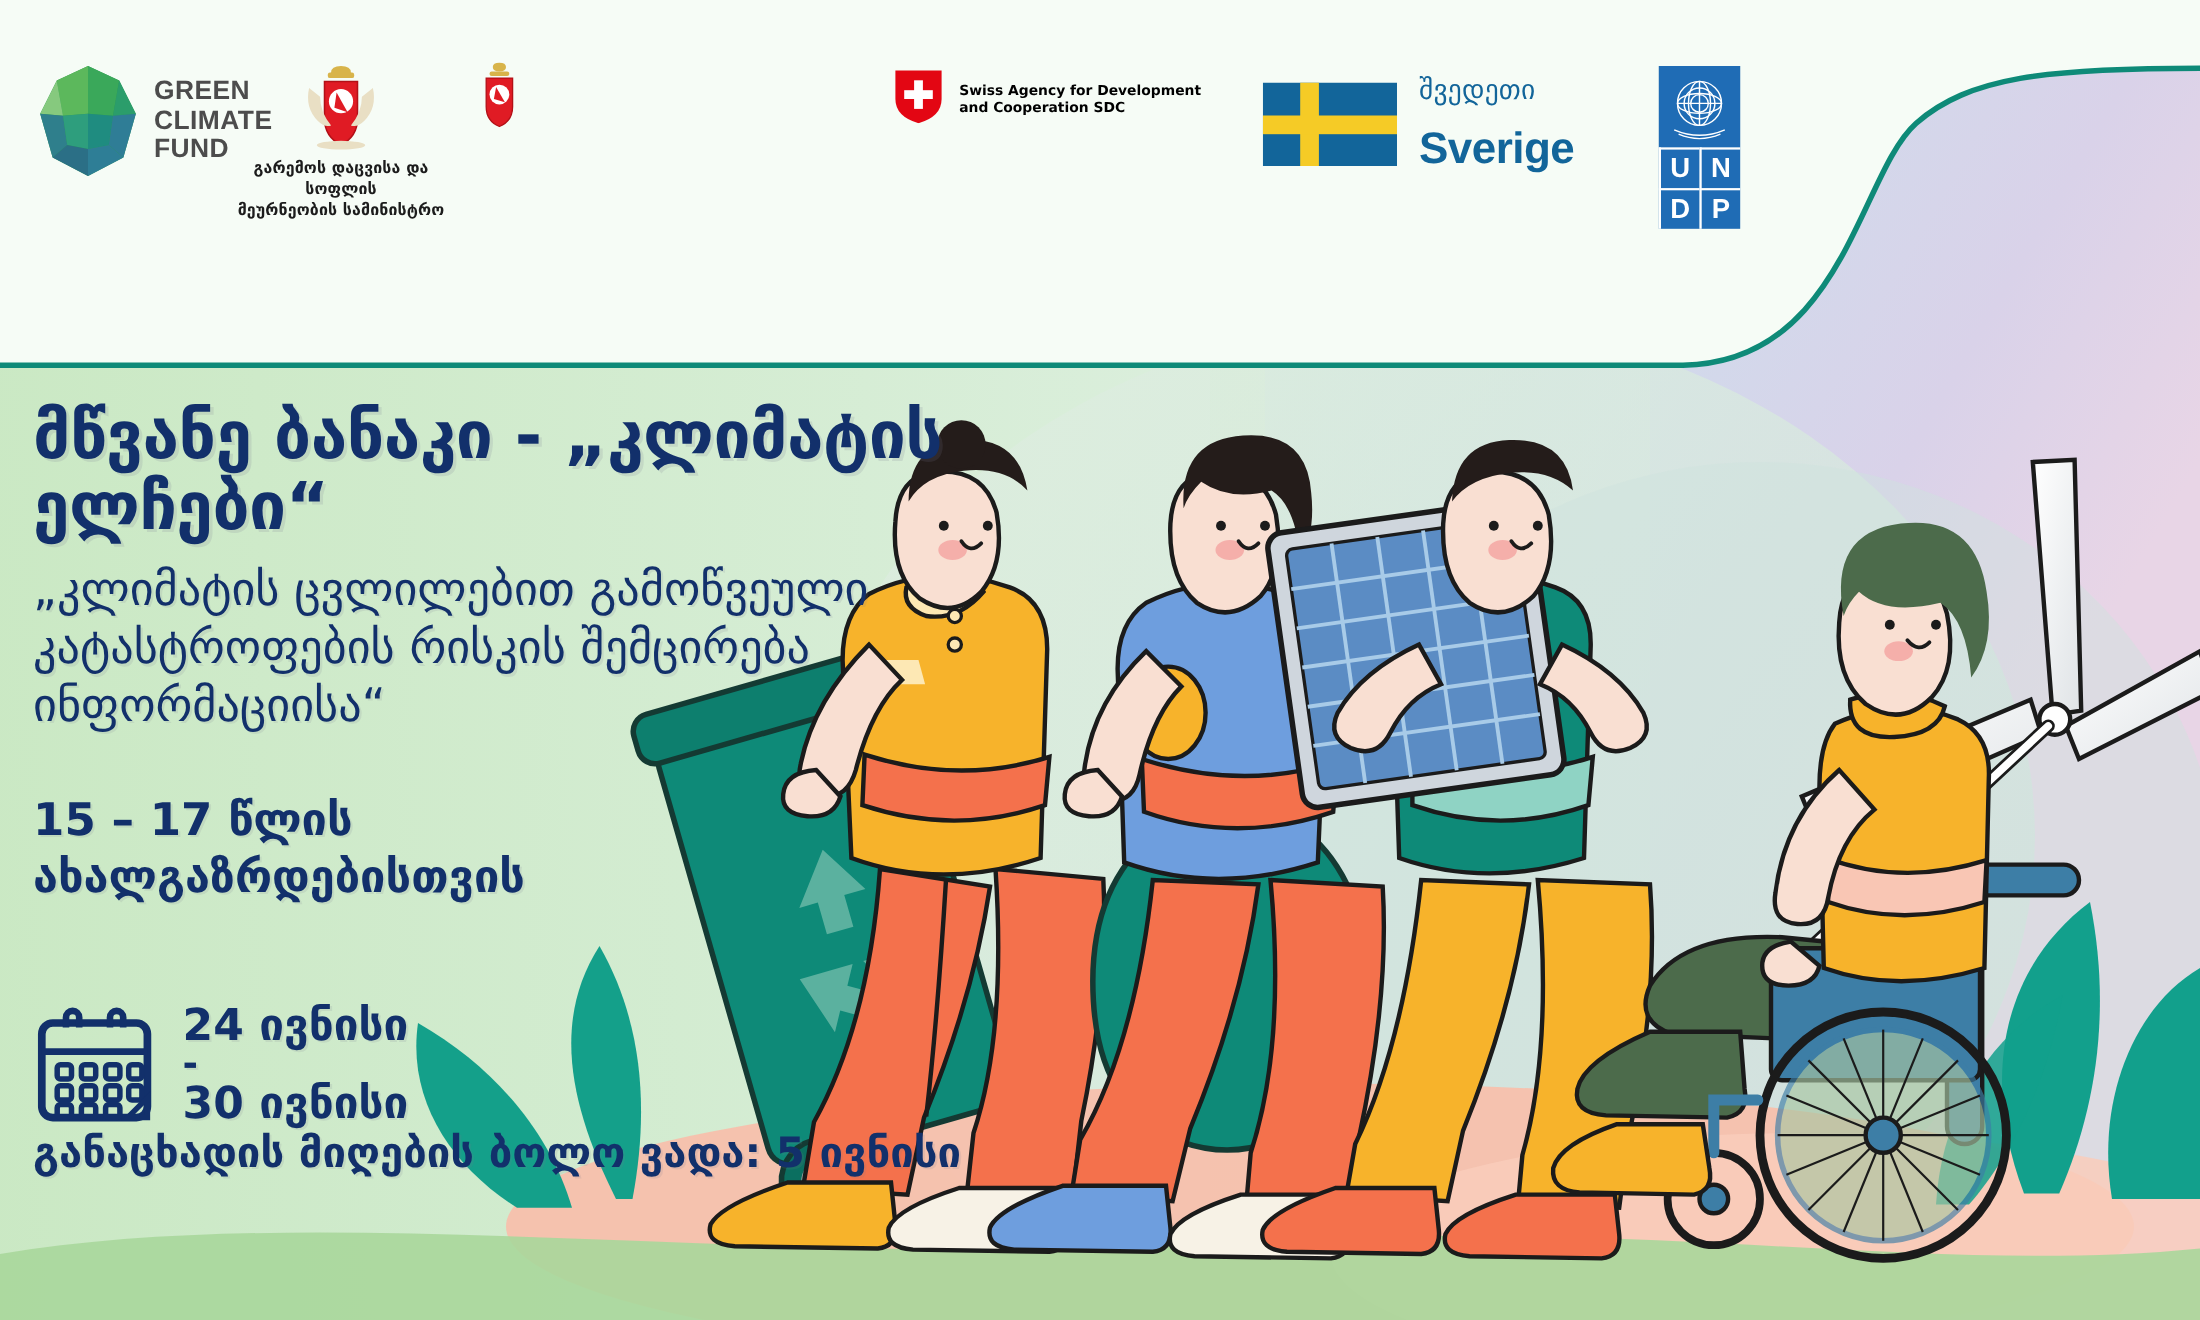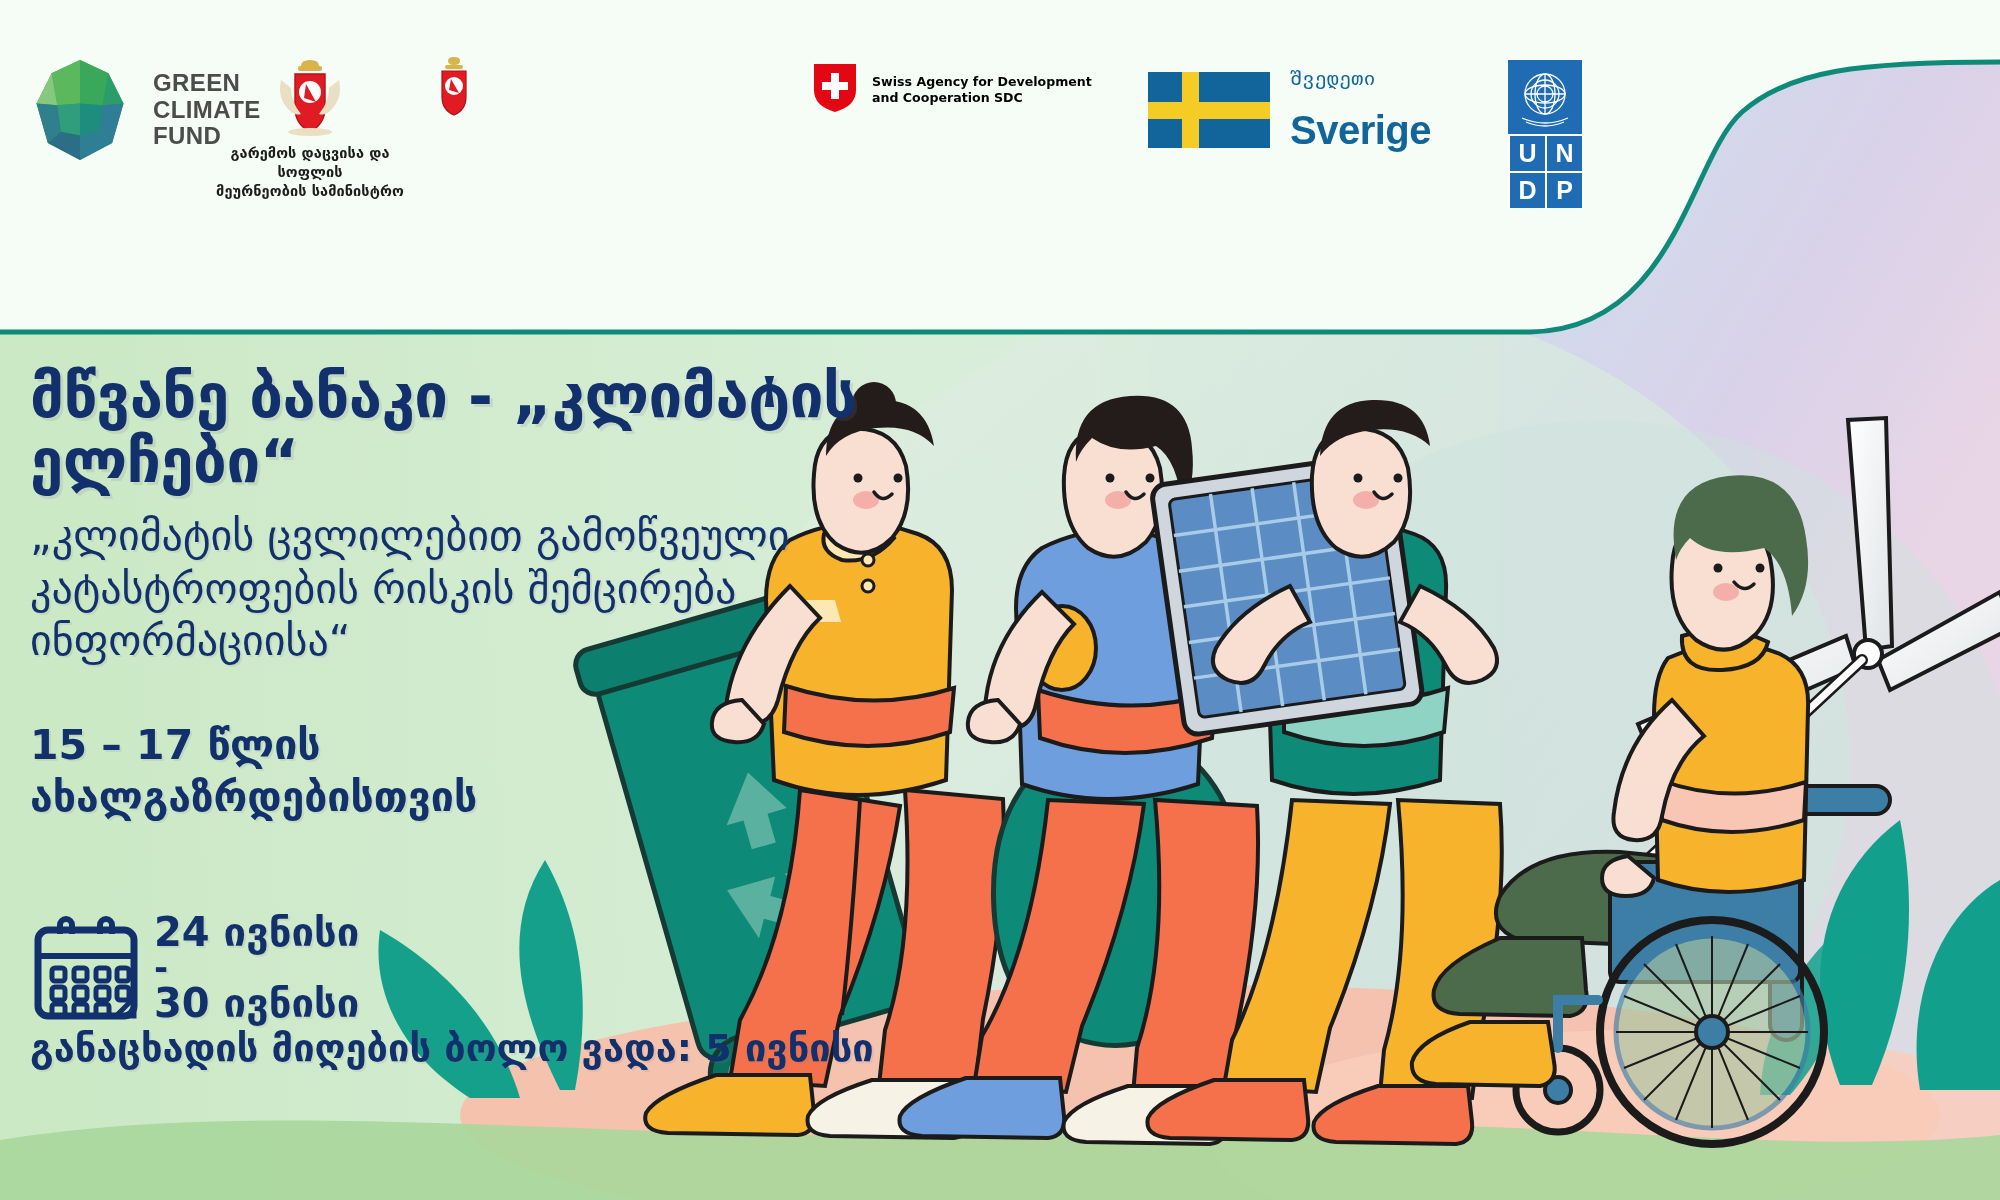--- a/index.html
+++ b/index.html
@@ -28,21 +28,21 @@
     position: absolute;
     left: 0; top: 0; width: 1600px; height: 260px;
     z-index: 9;
     display: flex; align-items: flex-start;
   }
 
   
   .logo-gcf { position: absolute; left: 32px; top: 58px; display: flex; align-items: center; gap: 12px; }
   .gcf-mark { width: 96px; height: 104px; }
   .gcf-text { font-family: "Liberation Sans", sans-serif; font-size: 24px; line-height: 1.12;
-    font-weight: 600; color: #4c4c4c; letter-spacing: .4px; margin-left: 13px; }
+    font-weight: 600; color: #4c4c4c; letter-spacing: .4px; }
 
   
   .logo-minenv { position: absolute; left: 215px; top: 54px; width: 190px; text-align: center; }
   .geo-crest { width: 74px; height: 86px; margin: 0 auto 4px; display:block; }
   .geo-label { font-family: "DejaVu Sans", sans-serif; font-size: 14.5px; font-weight: 700; color: #1c1c1c;
     line-height: 1.32; letter-spacing: .1px; }
 
   
   .logo-infocenter { position: absolute; left: 432px; top: 54px; width: 175px; }
   .logo-infocenter .geo-crest { width: 44px; height: 62px; margin: 0 0 6px 0; }
@@ -51,21 +51,21 @@
   
   .logo-swiss { position: absolute; left: 812px; top: 62px; display: flex; gap: 14px; }
   .swiss-shield { width: 46px; height: 50px; flex: none; }
   .swiss-lines { font-family: "DejaVu Sans", sans-serif; font-size: 13.4px; line-height: 1.42; color: #111; }
   .swiss-sub { margin-top: 12px; font-weight: 700; font-size: 12.6px; line-height: 1.28; color: #000; }
 
   
   .logo-sweden { position: absolute; left: 1148px; top: 70px; display: flex; align-items: center; gap: 20px; }
   .se-flag { width: 122px; height: 76px; flex: none; }
   .se-text { line-height: 1.0; }
-  .se-geo { font-family: Liberation Mono, monospace; font-size: 20px; color: #12659a; font-weight: 500; letter-spacing:.2px;}
+  .se-geo { font-family: Liberation Serif, serif; font-size: 25px; color: #12659a; font-weight: 500; letter-spacing:.2px;}
   .se-lat { font-family: "Liberation Sans", sans-serif; font-size: 40px; color: #12659a; font-weight: 700; margin-top: 20px; letter-spacing:-.5px;}
 
   
   .logo-undp { position: absolute; left: 1508px; top: 60px; width: 74px; }
   .undp-top { width: 74px; height: 74px; background: #1f6cb5; display: block; }
   .undp-letters { width: 74px; display: grid; grid-template-columns: 1fr 1fr; }
   .undp-letters div {
     height: 37px; background: #1f6cb5; color: #fff; font-family: "Liberation Sans", sans-serif;
     font-size: 25px; font-weight: 600; display: flex; align-items: center; justify-content: center;
     border-top: 2px solid #fff; border-left: 2px solid #fff;
@@ -85,21 +85,21 @@
   .subtitle {
     font-family: "DejaVu Sans", sans-serif;
     font-size: 42px; font-weight: 400; color: #12306b; line-height: 1.26;
     margin-top: 16px; text-shadow: 2px 2px 0 rgba(120,120,140,.14);
   }
   .agerange {
     font-family: "DejaVu Sans", sans-serif;
     font-size: 41px; font-weight: 700; color: #12306b; line-height: 1.26;
     margin-top: 52px; text-shadow: 2px 2px 0 rgba(120,120,140,.14);
   }
-  .daterow { display: flex; align-items: center; gap: 12px; margin-top: 86px; }
+  .daterow { display: flex; align-items: center; gap: 24px; margin-top: 86px; }
   .cal-icon { width: 112px; height: 112px; flex: none; }
   .dates {
     font-family: "DejaVu Sans", sans-serif;
     font-size: 40px; font-weight: 700; color: #12306b; line-height: 1.12;
     text-shadow: 2px 2px 0 rgba(120,120,140,.14);
   }
   .dates .dash { font-size: 34px; display: block; line-height: .78; }
   .deadline {
     font-family: "DejaVu Sans", sans-serif;
     font-size: 38px; font-weight: 700; color: #12306b; line-height: 1.2;

